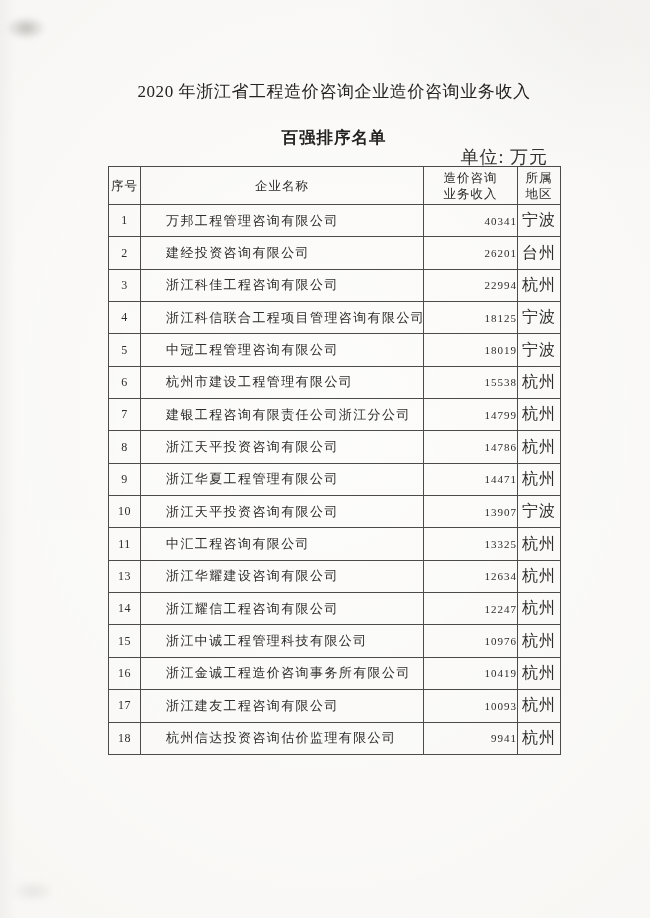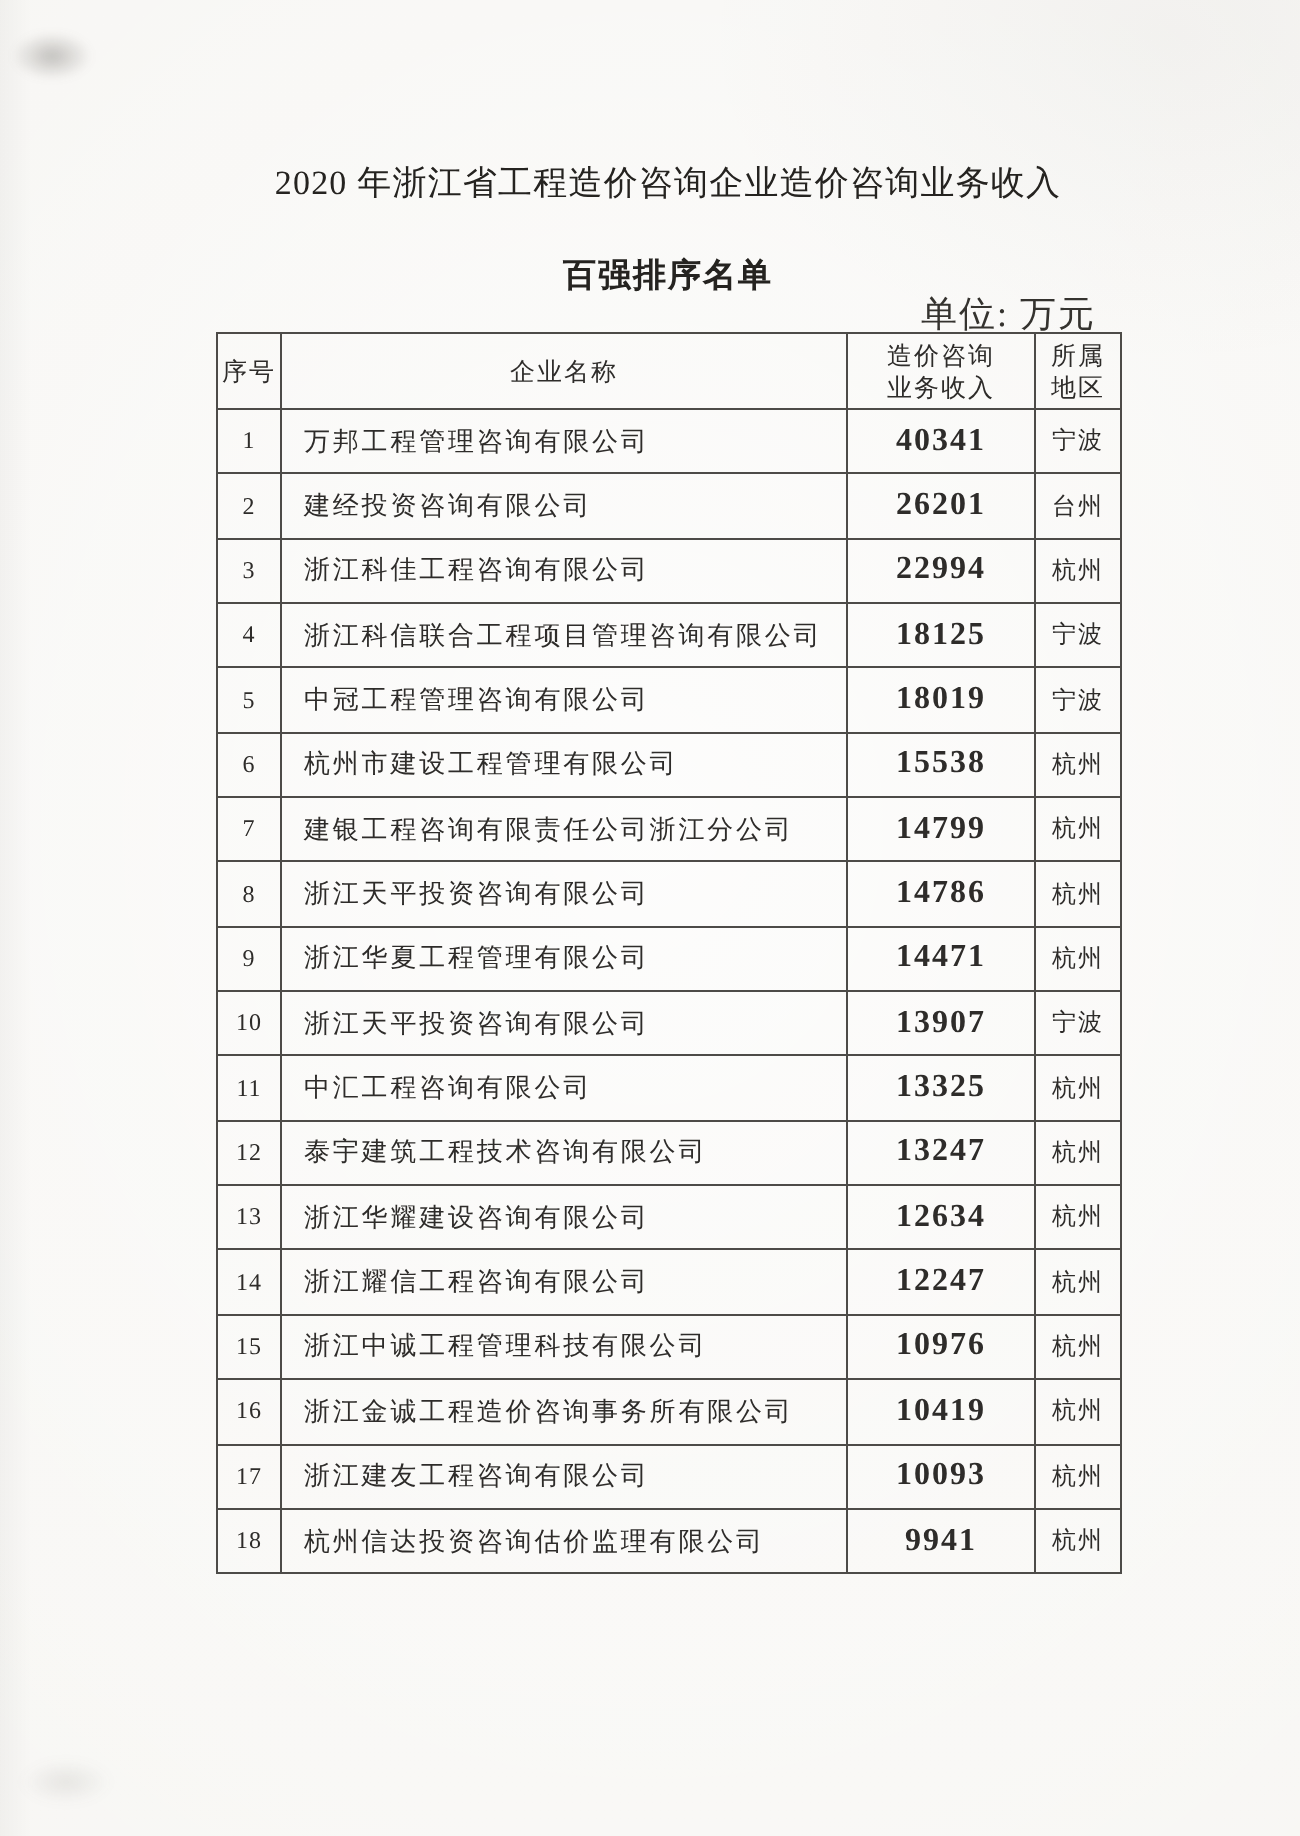--- a/index.html
+++ b/index.html
@@ -55,23 +55,23 @@
     border:1px solid var(--border-color);
     padding:0;vertical-align:middle;
     overflow:hidden;white-space:nowrap;
   }
   .rank-table thead th{
     height:37px;font-weight:normal;font-size:12.5px;line-height:16px;
     text-align:center;white-space:pre-line;letter-spacing:1px;
   }
   .rank-table tbody td{height:31.35px;}
   td.c-rank{text-align:center;font-size:12px;letter-spacing:0.5px;}
-  td.c-name{text-align:left;padding-left:11px;font-size:13px;letter-spacing:1.4px;}
-  td.c-revenue{text-align:center;font-size:16px;letter-spacing:1px;font-weight:bold;}
-  td.c-region{text-align:center;font-size:12px;letter-spacing:1px;}
+  td.c-name{text-align:left;padding-left:25px;font-size:13px;letter-spacing:1.4px;}
+  td.c-revenue{text-align:right;font-size:11px;letter-spacing:1px;}
+  td.c-region{text-align:center;font-size:16px;letter-spacing:1px;}
 </style>
 </head>
 <body>
 
 <div class="paper"></div>
 <div class="smudge-a"></div>
 <div class="smudge-b"></div>
 
 <h1 class="title-line1">2020 年浙江省工程造价咨询企业造价咨询业务收入</h1>
 <h1 class="title-line2">百强排序名单</h1>
@@ -156,26 +156,20 @@
         <td class="c-revenue">13907</td>
         <td class="c-region">宁波</td>
       </tr>
       <tr>
         <td class="c-rank">11</td>
         <td class="c-name">中汇工程咨询有限公司</td>
         <td class="c-revenue">13325</td>
         <td class="c-region">杭州</td>
       </tr>
       <tr>
-        <td class="c-rank">12</td>
-        <td class="c-name">泰宇建筑工程技术咨询有限公司</td>
-        <td class="c-revenue">13247</td>
-        <td class="c-region">杭州</td>
-      </tr>
-      <tr>
         <td class="c-rank">13</td>
         <td class="c-name">浙江华耀建设咨询有限公司</td>
         <td class="c-revenue">12634</td>
         <td class="c-region">杭州</td>
       </tr>
       <tr>
         <td class="c-rank">14</td>
         <td class="c-name">浙江耀信工程咨询有限公司</td>
         <td class="c-revenue">12247</td>
         <td class="c-region">杭州</td>

